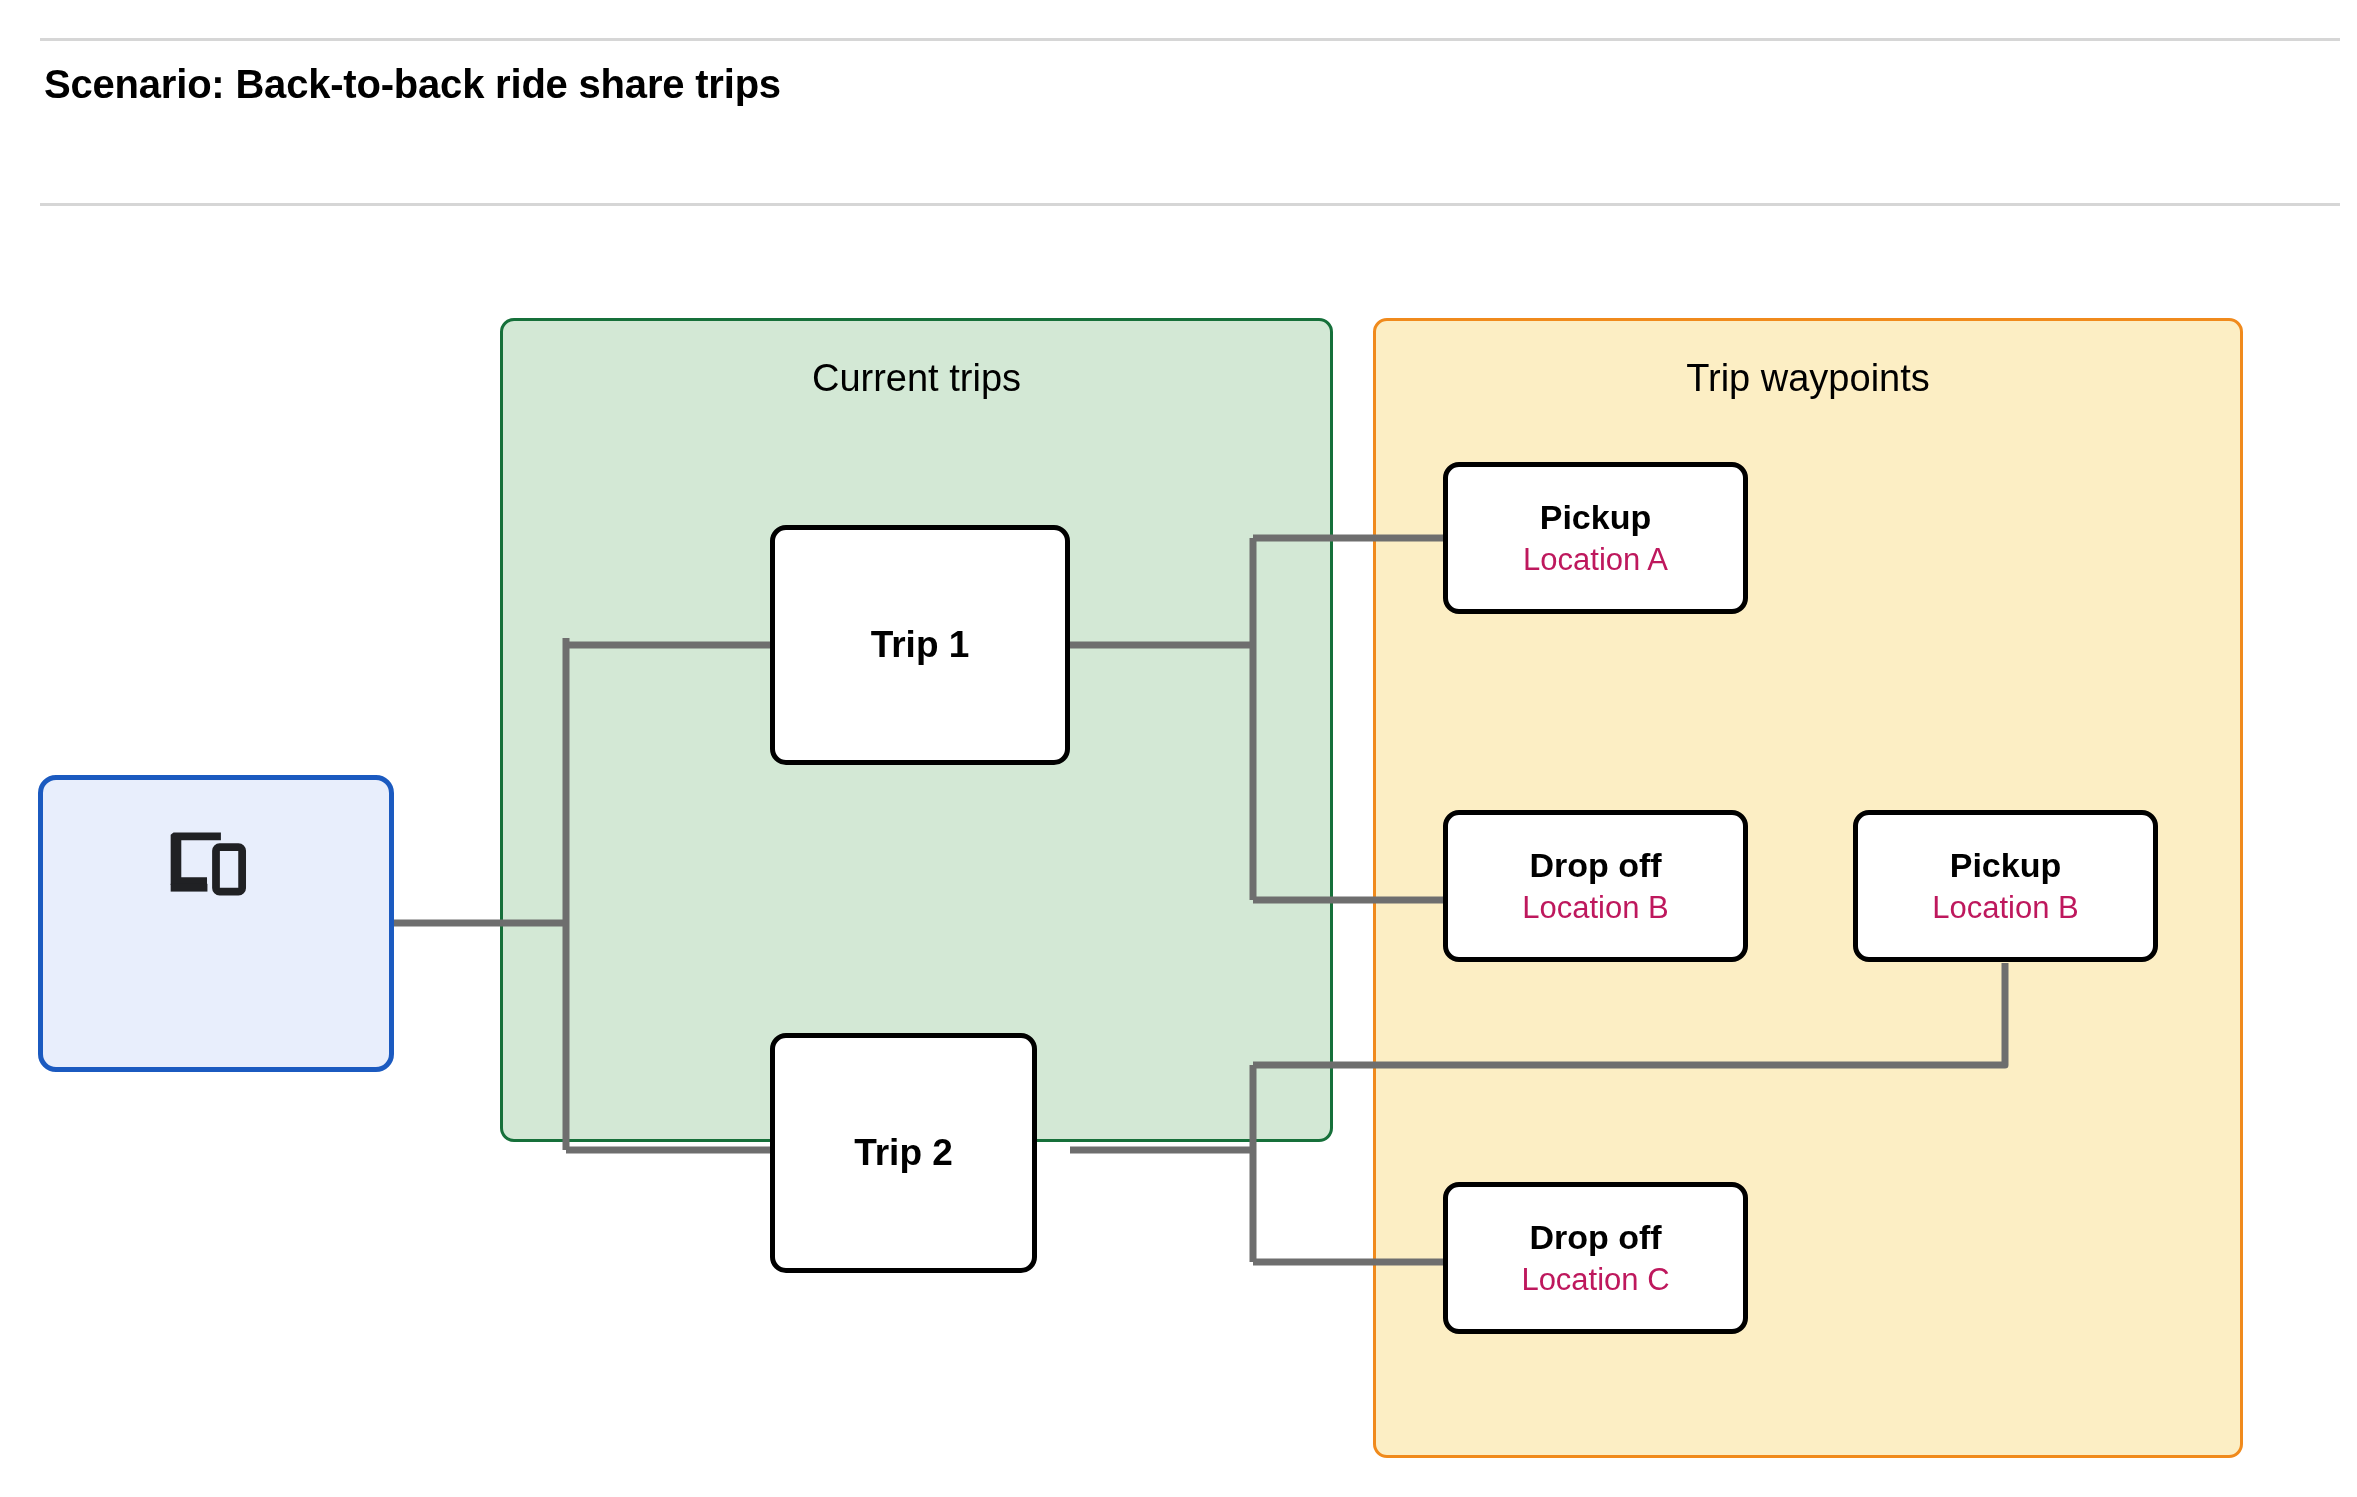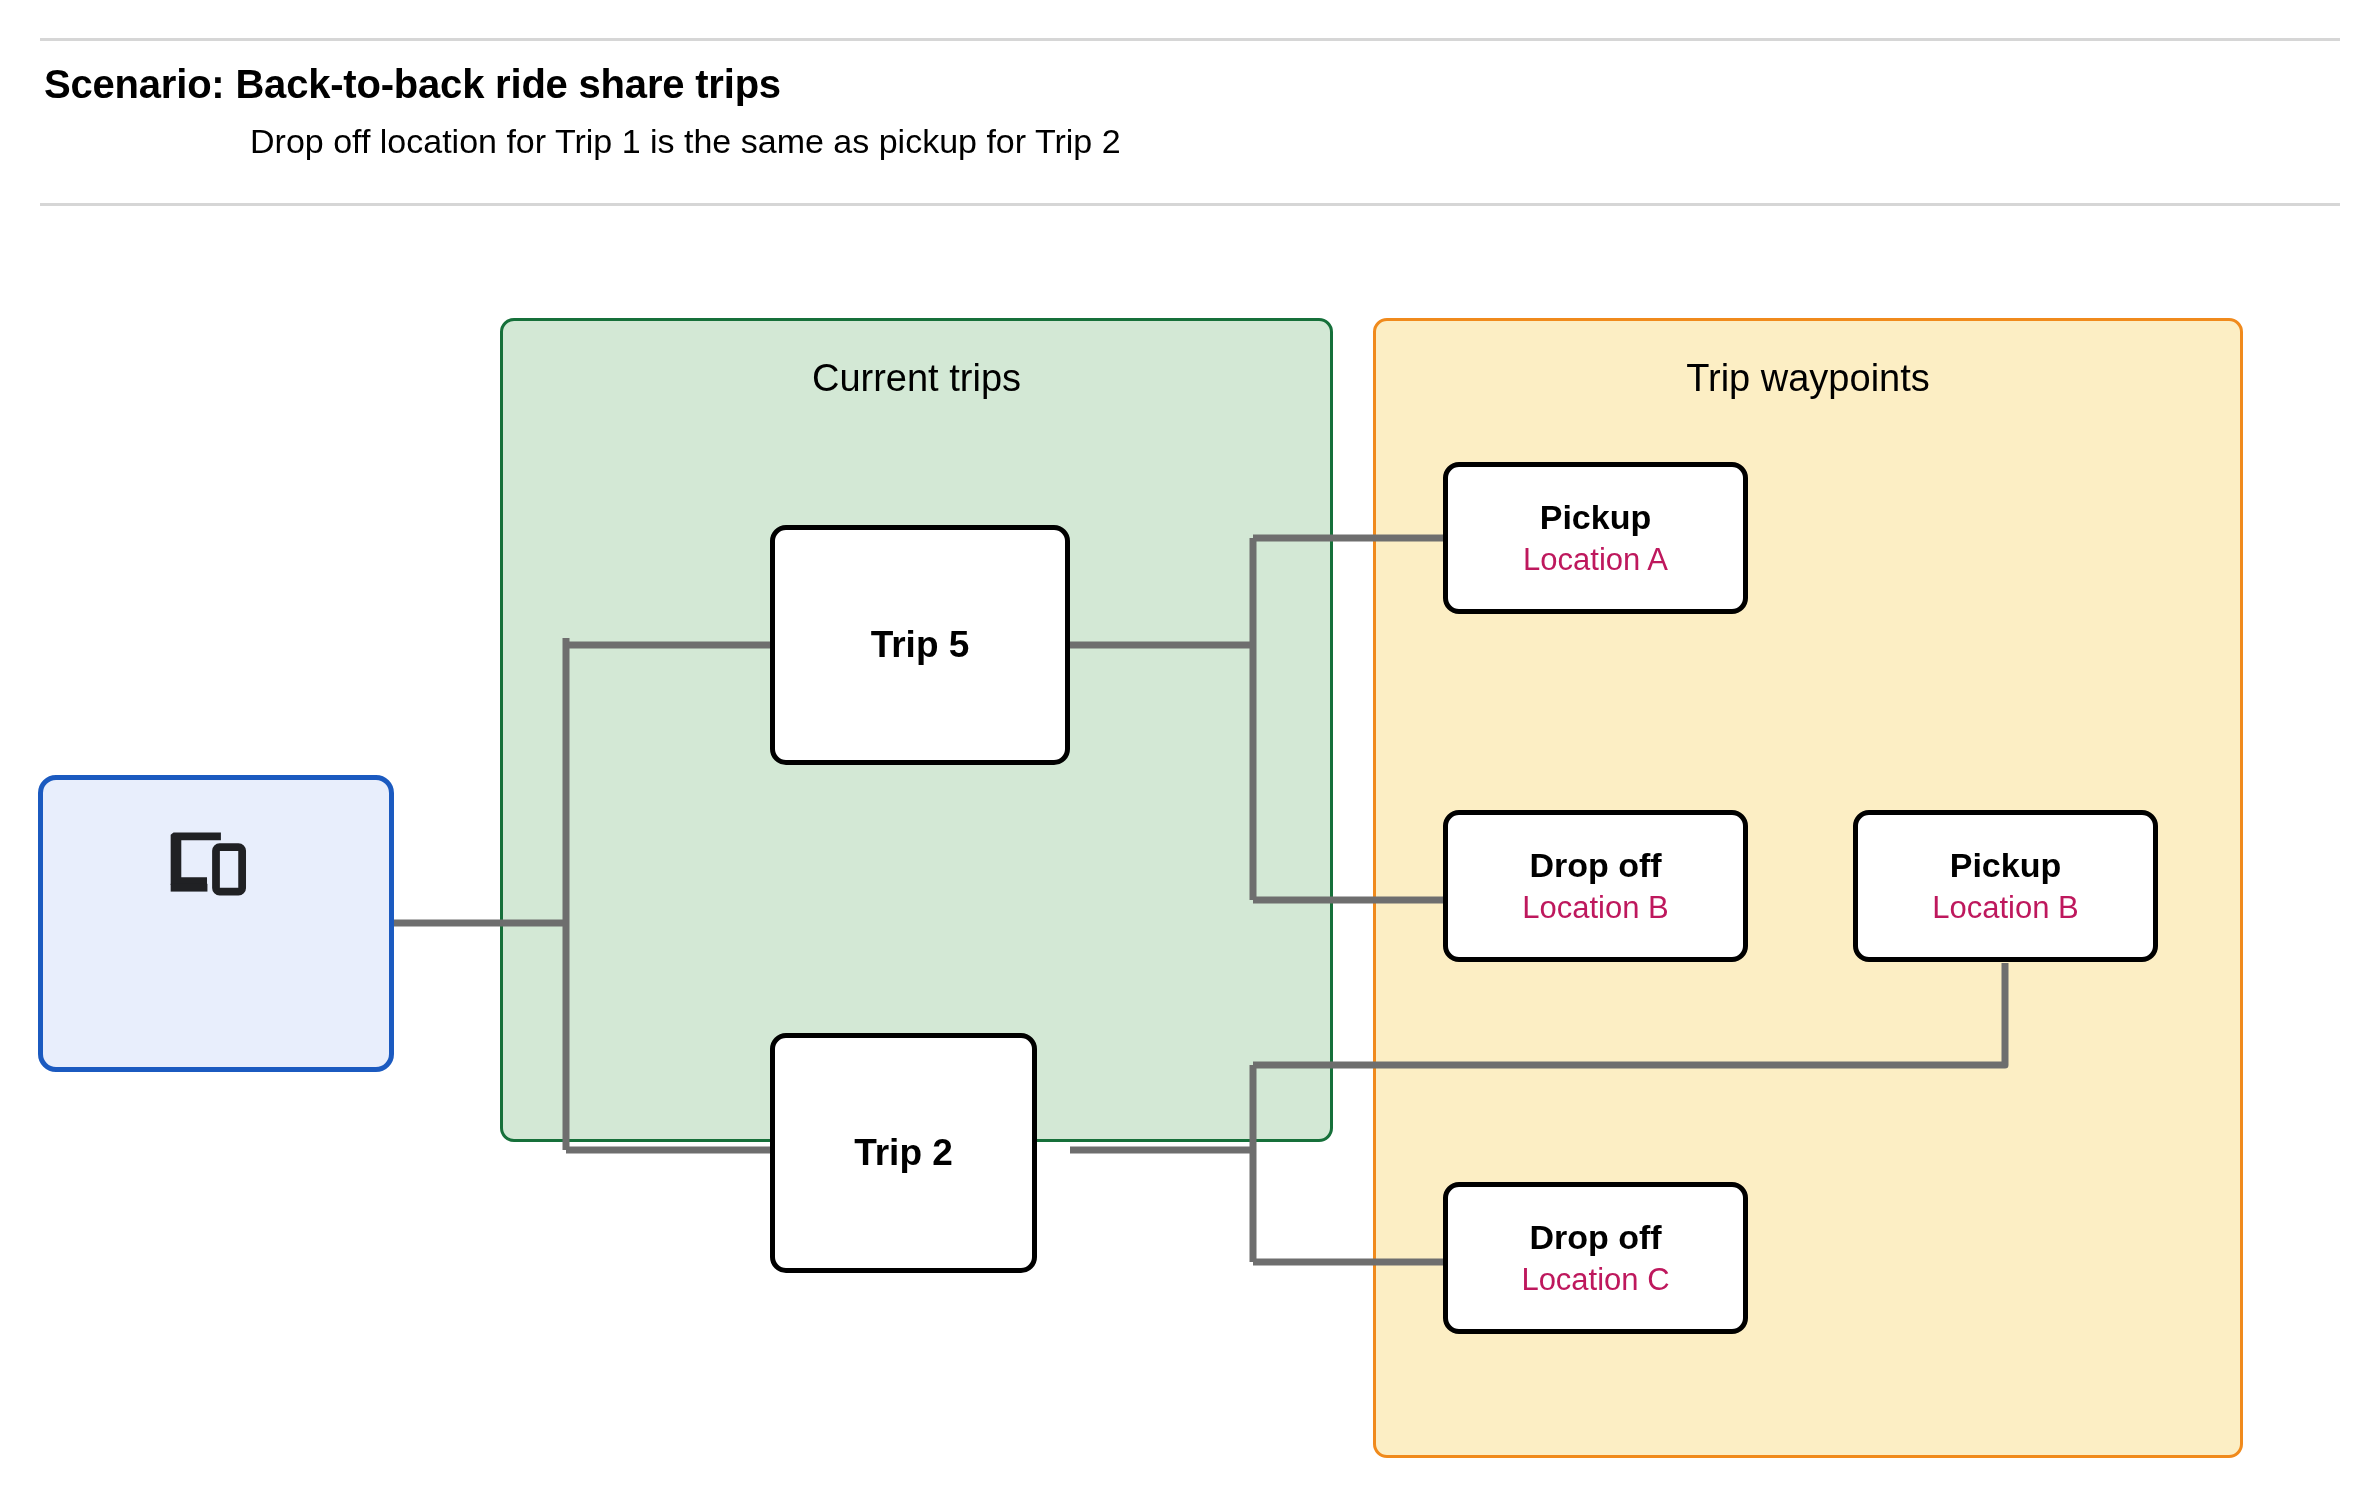--- a/index.html
+++ b/index.html
@@ -156,21 +156,20 @@
   #node-pickup-b   { left: 1853px; top: 810px;  width: 305px; height: 152px; }
   #node-dropoff-c  { left: 1443px; top: 1182px; width: 305px; height: 152px; }
 </style>
 </head>
 <body>
 
 <div id="page">
 
   <div class="rule" id="rule-top"></div>
   <div id="scenario-title">Scenario: Back-to-back ride share trips</div>
-  <div id="scenario-subtitle">Drop off  location for Trip 1 is the same as pickup for Trip 2</div>
   <div class="rule" id="rule-bottom"></div>
 
   <div class="group" id="group-current-trips">
     <div class="group-title">Current trips</div>
   </div>
 
   <div class="group" id="group-trip-waypoints">
     <div class="group-title">Trip waypoints</div>
   </div>
 
@@ -199,21 +198,21 @@
 
   <div class="node" id="node-vehicle">
     <svg id="devices-icon" viewBox="0 0 24 17" aria-hidden="true">
       <path fill="#202124" d="M1.6 1.0 h11.6 v1.9 H3.5 v9.1 h6.3 v1.9 H0.9 V1.6 z"></path>
       <rect x="0.9" y="13.6" width="9.0" height="1.9" fill="#202124"></rect>
       <rect x="12.0" y="4.6" width="6.4" height="10.9" rx="0.9" fill="none" stroke="#202124" stroke-width="1.9"></rect>
     </svg>
   </div>
 
   <div class="node trip-node" id="node-trip-1">
-    <div class="title">Trip 5</div>
+    <div class="title">Trip 1</div>
   </div>
   <div class="node trip-node" id="node-trip-2">
     <div class="title">Trip 2</div>
   </div>
 
   <div class="node" id="node-pickup-a">
     <div class="title">Pickup</div>
     <div class="sub">Location A</div>
   </div>
 

